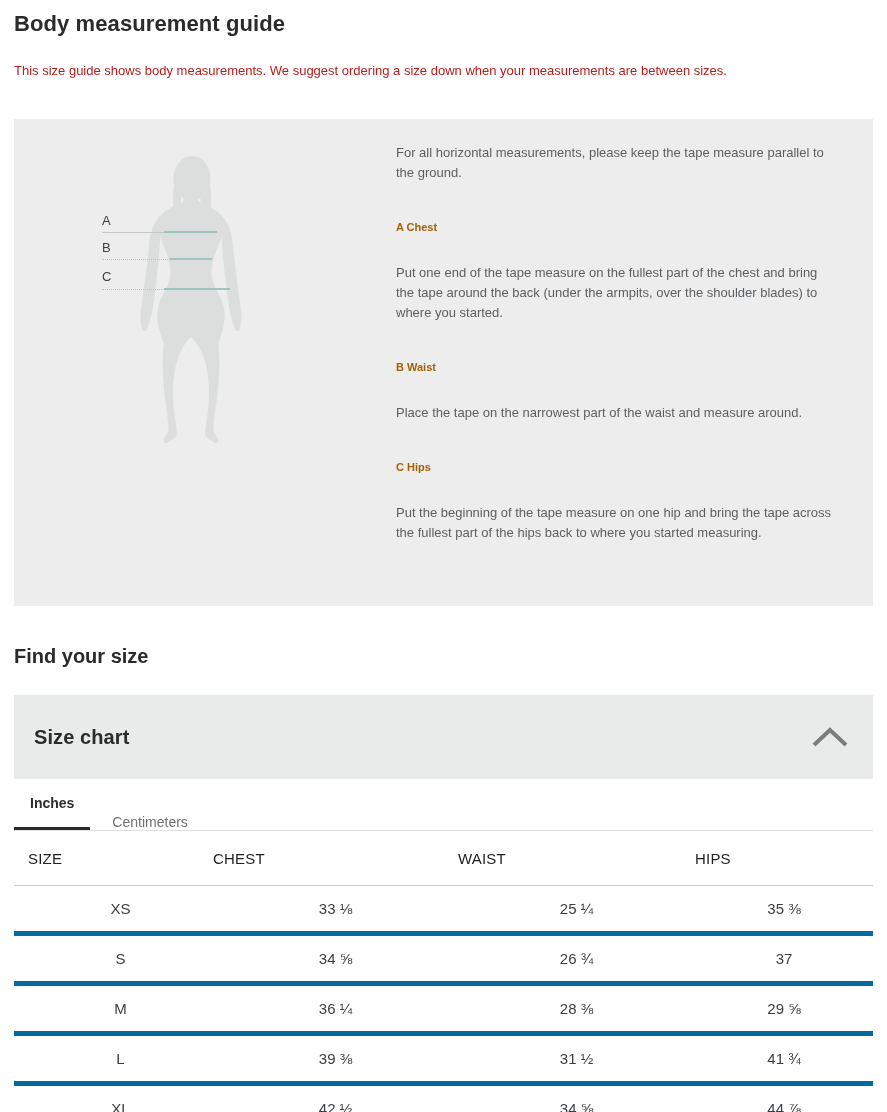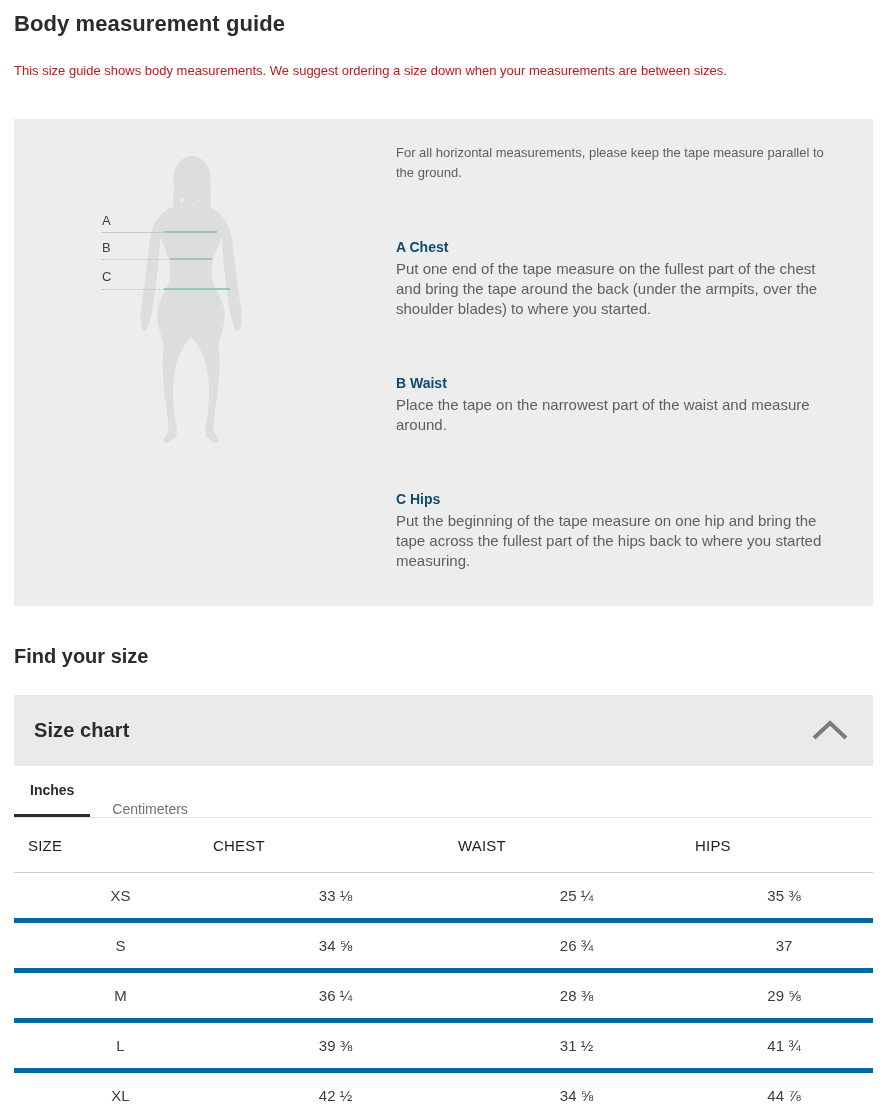--- a/index.html
+++ b/index.html
@@ -54,44 +54,44 @@
   .guide-text {
     flex: 1 1 auto;
     padding: 24px 38px 8px 14px;
   }
   .guide-intro {
     font-size: 13px;
     line-height: 20px;
     color: #5c5f61;
   }
   .guide-section-heading {
-    margin-top: 56px;
-    font-size: 14px;
+    margin-top: 36px;
+    font-size: 11px;
     line-height: 16px;
     font-weight: bold;
-    color: #0c4a6e;
+    color: #a16207;
   }
   .guide-section-body {
-    margin-top: 4px;
-    font-size: 15px;
+    margin-top: 28px;
+    font-size: 13px;
     line-height: 20px;
     color: #5c5f61;
   }
 
   
   .find-size-heading {
     margin-top: 39px;
     font-size: 20px;
     line-height: 23px;
     font-weight: bold;
     color: #2b2b2b;
   }
   .accordion-bar {
     margin-top: 27px;
-    height: 71px;
+    height: 84px;
     background: #e9eaea;
     display: flex;
     align-items: center;
     padding: 0 24px 0 20px;
     cursor: pointer;
   }
   .accordion-title {
     font-size: 20px;
     font-weight: bold;
     color: #2b2b2b;

